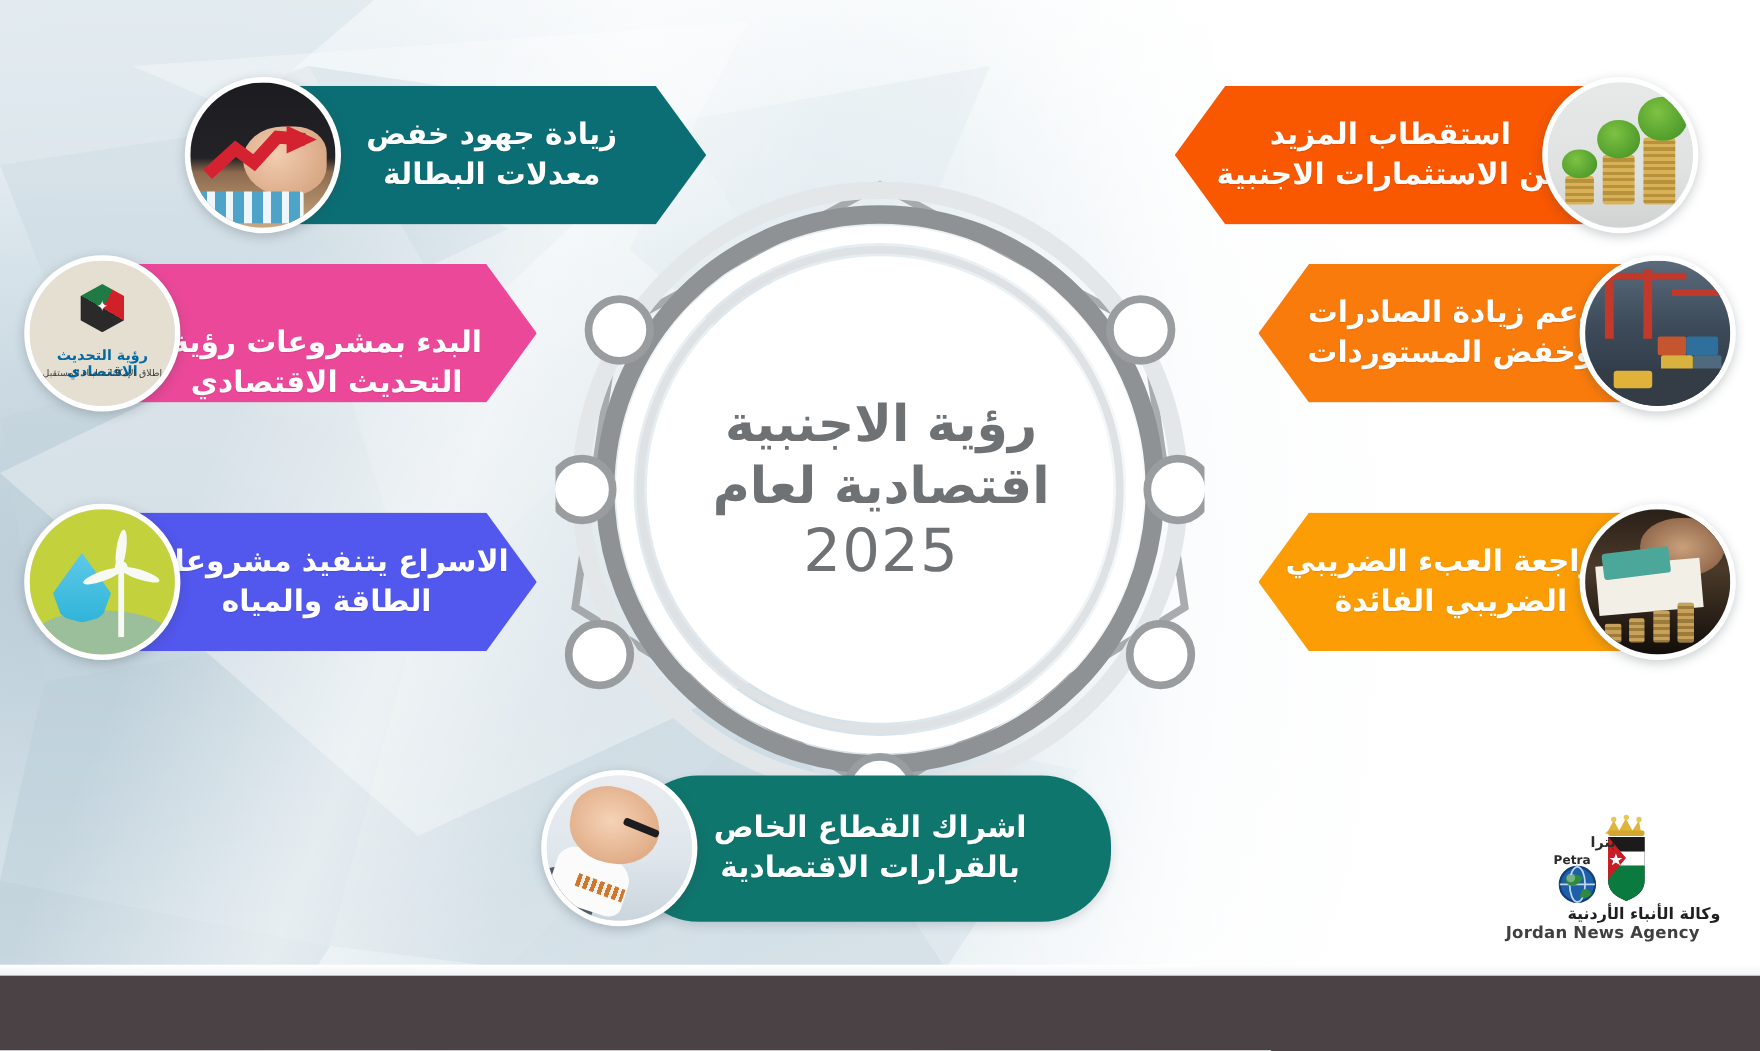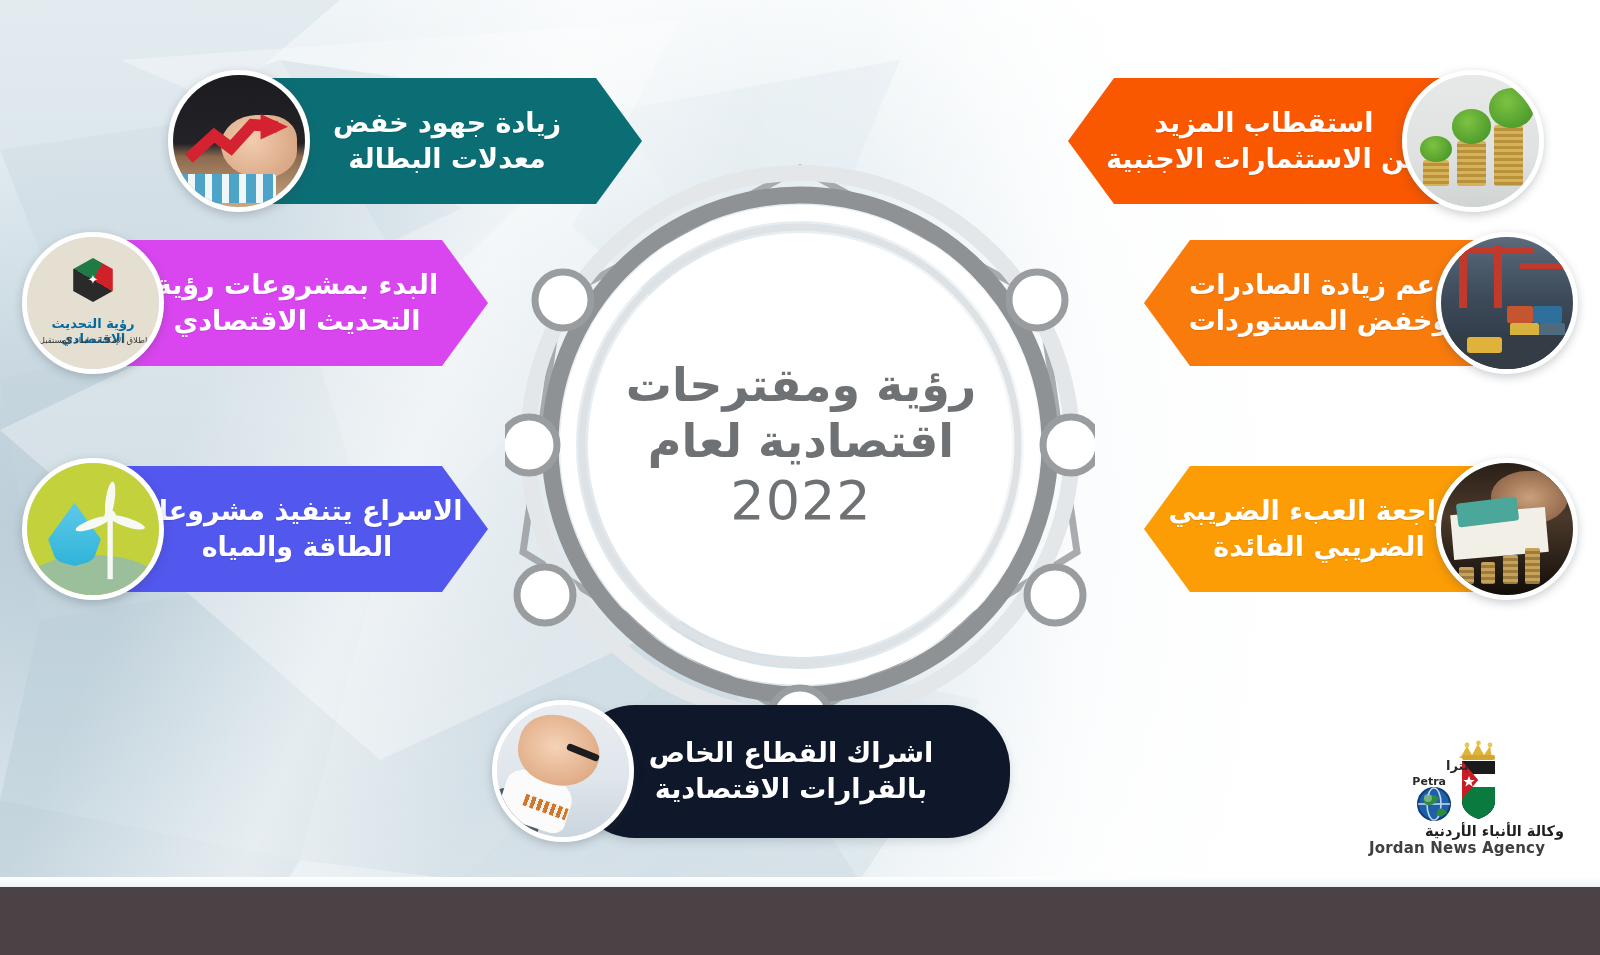--- a/index.html
+++ b/index.html
@@ -88,36 +88,36 @@
   .plate.left  { clip-path:polygon(0 0, calc(100% - 46px) 0, 100% 50%, calc(100% - 46px) 100%, 0 100%); }
   
   .plate.right { clip-path:polygon(46px 0, 100% 0, 100% 100%, 46px 100%, 0 50%); }
   .plate.pill  { border-radius:63px; }
 
   
   #b-unemployment { left:168px;  top:70px; }
   #b-unemployment .plate { width:390px; background:#0c6e75; margin-left:-58px; }
 
   #b-vision      { left:22px;  top:232px; }
-  #b-vision .plate { width:382px; background:#d946ef; margin-left:-58px; }
+  #b-vision .plate { width:382px; background:#ec4899; margin-left:-58px;align-items:flex-end; }
 
   #b-energy      { left:22px;  top:458px; }
   #b-energy .plate { width:382px; background:#5257ee; margin-left:-58px; }
 
   #b-fdi   { right:56px; top:70px; flex-direction:row-reverse; }
   #b-fdi .plate { width:392px; background:#f95700; margin-right:-58px; }
 
   #b-exports { right:22px; top:232px; flex-direction:row-reverse; }
   #b-exports .plate { width:350px; background:#f97b0c; margin-right:-58px; }
 
   #b-tax { right:22px; top:458px; flex-direction:row-reverse; }
   #b-tax .plate { width:350px; background:#fc9d05; margin-right:-58px; }
 
   #b-private { left:492px; top:700px; }
-  #b-private .plate { width:438px; background:#0f172a; margin-left:-62px; height:133px; }
+  #b-private .plate { width:438px; background:#0f766e; margin-left:-62px; height:133px; }
 
   
   .art-arrow { background:linear-gradient(180deg,#1c1c20 0%,#232327 52%,#8d6a4e 62%,#c9a880 100%); }
   .art-arrow .hand { position:absolute; right:6%; bottom:22%; width:58%; height:48%; background:radial-gradient(60% 70% at 40% 40%,#f2cdb0,#d9a885); border-radius:50% 40% 45% 55%; }
   .art-arrow .kb { position:absolute; left:4%; bottom:3%; width:74%; height:22%; background:repeating-linear-gradient(90deg,#4ea3c9 0 10px,#eef6fa 10px 17px); border-radius:3px; }
   .art-arrow .zig { position:absolute; left:8%; top:28%; width:84%; height:40%; }
 
   .art-logo { background:#e5dfd2; }
   .art-logo .shield { position:absolute; left:50%; top:16%; transform:translateX(-50%); width:46px; height:44px; clip-path:polygon(50% 0,93% 25%,93% 75%,50% 100%,7% 75%,7% 25%);
     background:conic-gradient(from 210deg,#2a2a2a 0 25%,#1f7a43 25% 50%,#cf2127 50% 75%,#2a2a2a 75% 100%); }
@@ -206,23 +206,23 @@
         <circle cx="532" cy="150" r="28"></circle>
         <circle cx="24" cy="295" r="28"></circle>
         <circle cx="566" cy="295" r="28"></circle>
         <circle cx="40" cy="445" r="28"></circle>
         <circle cx="550" cy="445" r="28"></circle>
         <circle cx="295" cy="568" r="30"></circle>
       </g>
     </svg>
 
     <div class="hub-text">
-      <div class="l1">رؤية ومقترحات</div>
+      <div class="l1">رؤية الاجنبية</div>
       <div class="l2">اقتصادية لعام</div>
-      <div class="l3">2022</div>
+      <div class="l3">2025</div>
     </div>
   </div>
 
   <div class="banner" id="b-unemployment">
     <div class="bubble">
       <div class="art art-arrow">
         <div class="hand"></div>
         <svg class="zig" viewBox="0 0 100 50">
           <polyline points="2,44 26,22 42,34 62,12 86,14" fill="none" stroke="#d52231" stroke-width="11" stroke-linejoin="miter"></polyline>
           <polygon points="70,2 96,14 70,26" fill="#d52231"></polygon>

